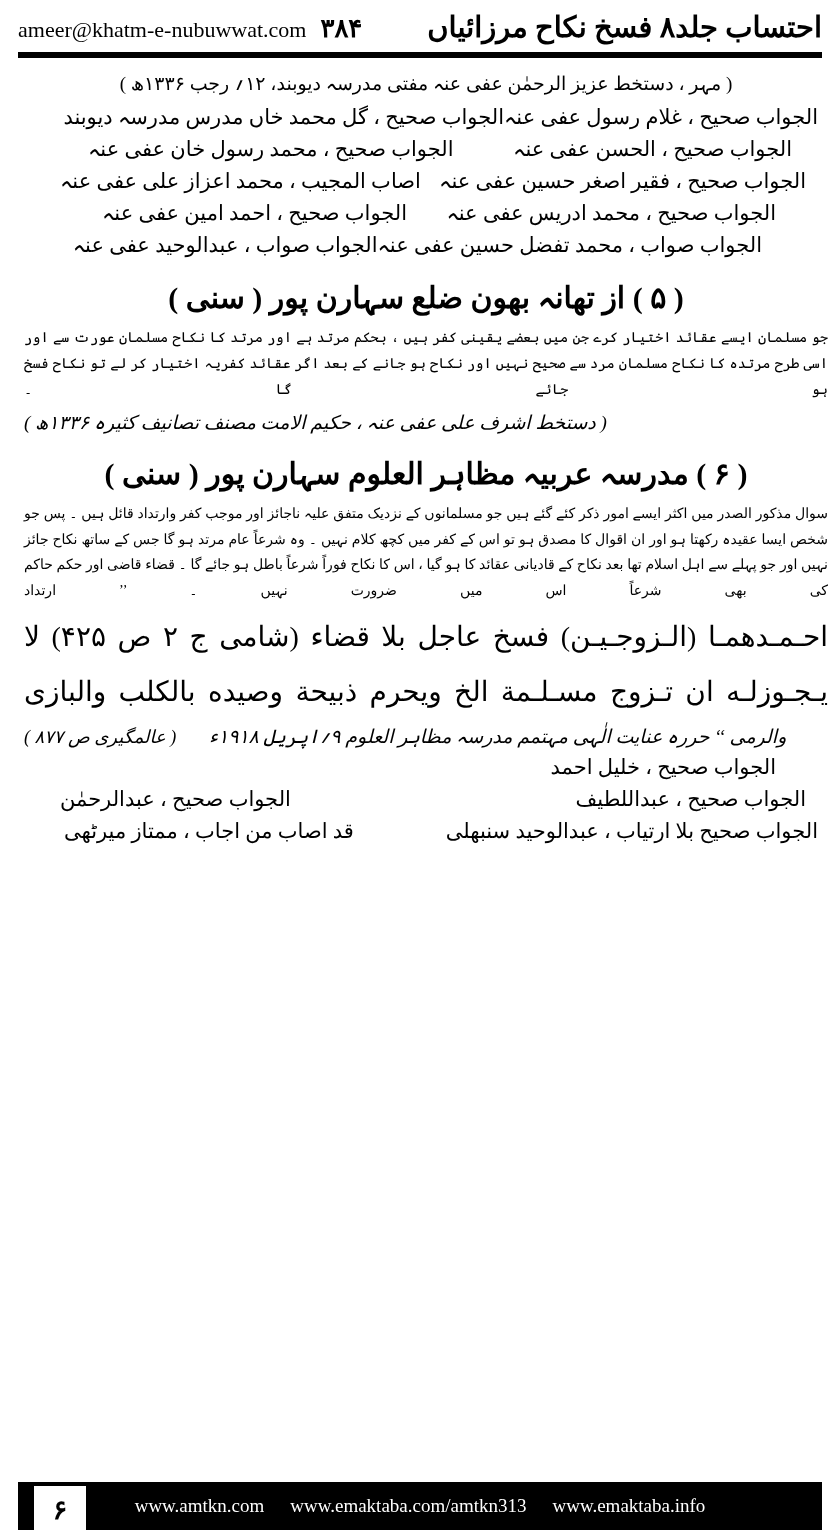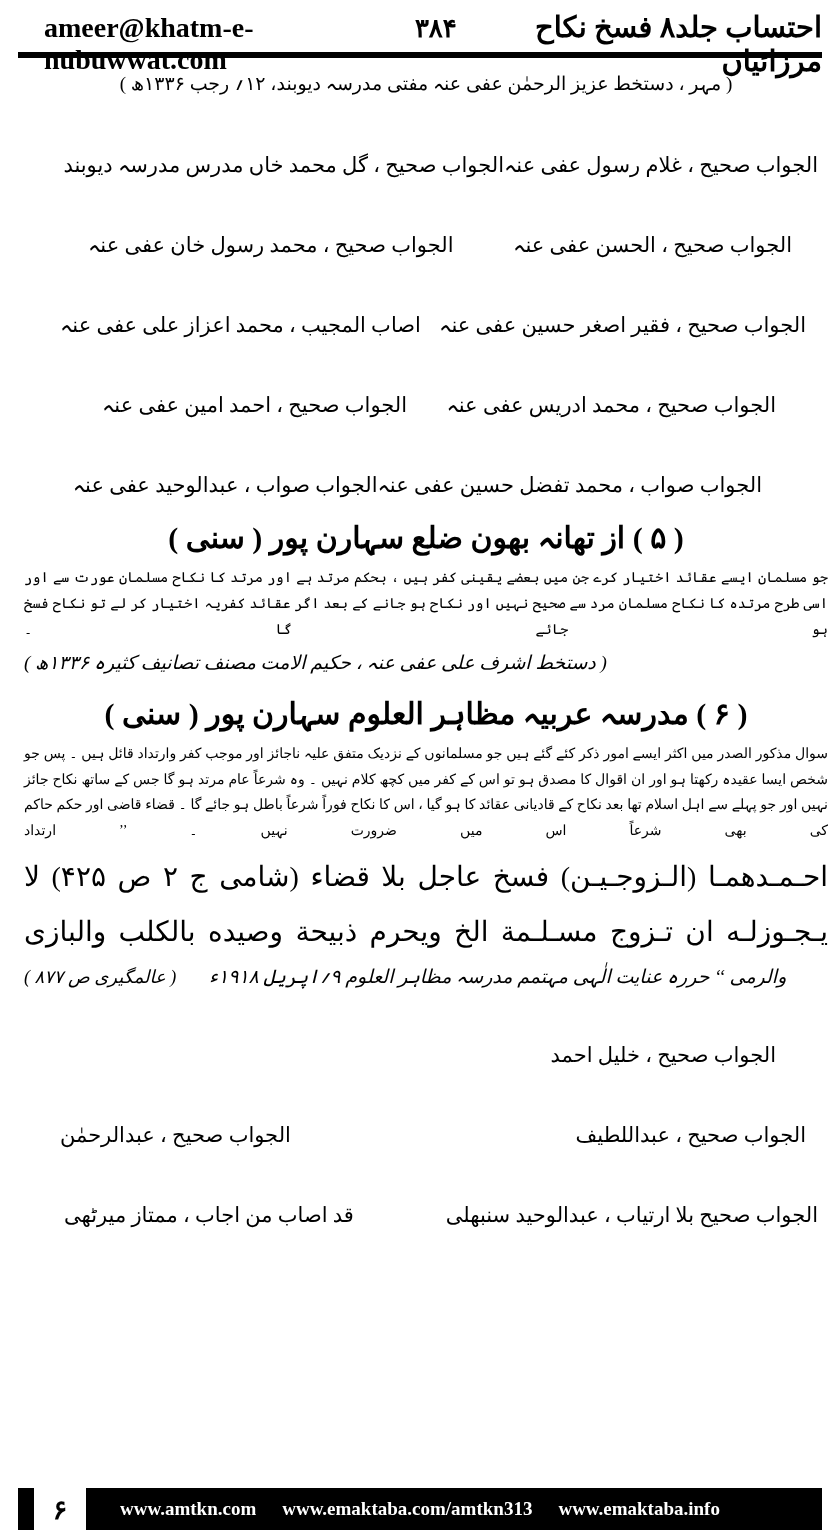--- a/index.html
+++ b/index.html
@@ -37,24 +37,23 @@
     font-weight: bold;
     direction: rtl;
     letter-spacing: 0px;
   }
   .header-left {
     display: flex;
     align-items: baseline;
     gap: 14px;
   }
   .header-email {
-    font-size: 28px;
-    font-weight: bold;
+    font-size: 22px;
+    font-weight: normal;
     font-family: "Liberation Serif", serif;
-    margin-left: 26px;
   }
   .header-pageno {
     font-size: 26px;
     font-weight: bold;
     direction: rtl;
   }
   .header-rule {
     position: absolute;
     top: 52px;
     left: 18px;
@@ -85,21 +84,20 @@
     flex-direction: row;
     justify-content: space-between;
     align-items: baseline;
     direction: rtl;
     font-size: 21px;
     margin: 7px 0;
     padding: 0 4px;
   }
   .sig-row .sig-cell {
     white-space: nowrap;
-    margin-top: 48px;
   }
   .sig-row.indent-a { padding: 0 10px 0 40px; }
   .sig-row.indent-b { padding: 0 36px 0 64px; }
   .sig-row.indent-c { padding: 0 22px 0 36px; }
   .sig-row.indent-d { padding: 0 52px 0 78px; }
   .sig-row.indent-e { padding: 0 66px 0 92px; }
 
   .section-heading {
     text-align: center;
     font-size: 30px;
@@ -144,30 +142,30 @@
     left: 0;
     bottom: 0;
     width: 840px;
     height: 58px;
   }
   .footer-bar {
     position: absolute;
     left: 18px;
     bottom: 10px;
     width: 804px;
-    height: 42px;
+    height: 48px;
     background: #000;
     color: #fff;
     display: flex;
     align-items: center;
     justify-content: center;
     gap: 26px;
     font-family: "Liberation Serif", serif;
     font-size: 19px;
-    font-weight: bold;
+    font-weight: normal;
   }
   .footer-pageno {
     position: absolute;
     left: 34px;
     bottom: 6px;
     width: 52px;
     height: 48px;
     background: #ffffff;
     color: #000;
     font-size: 27px;

